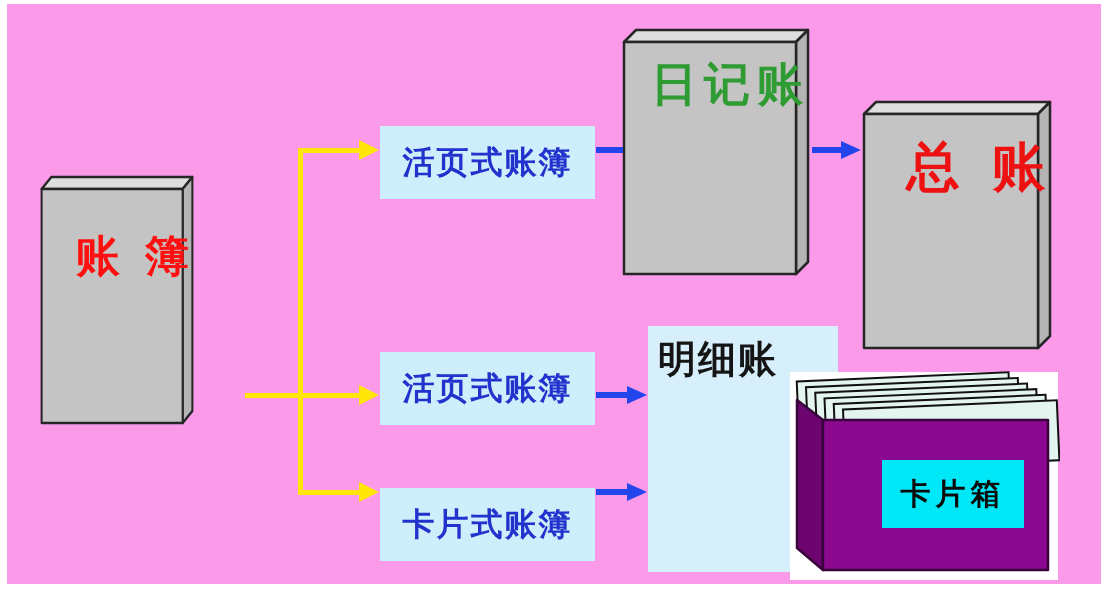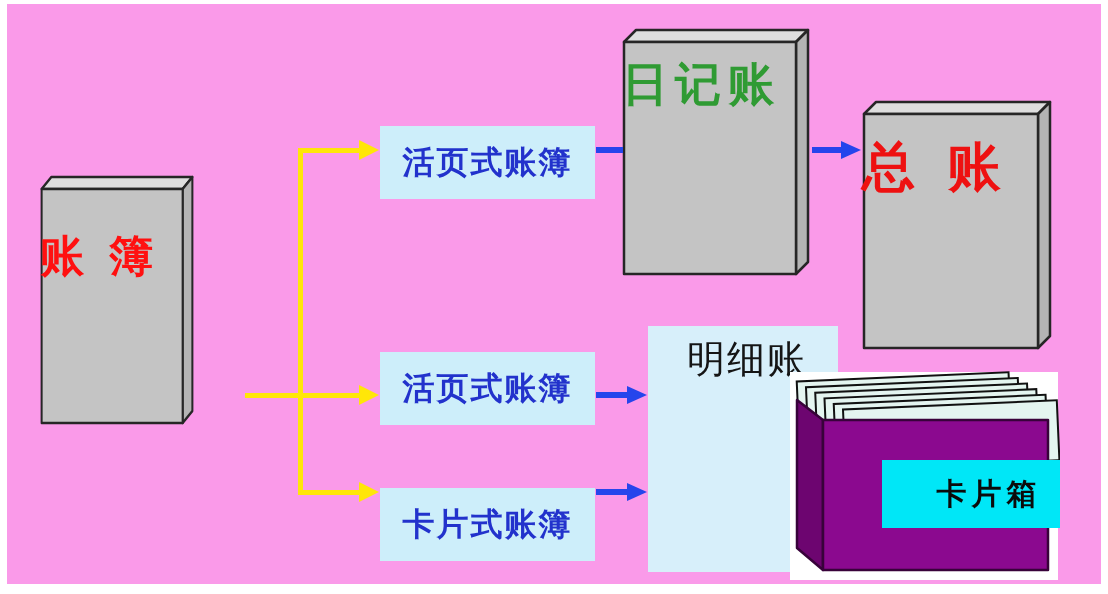--- a/index.html
+++ b/index.html
@@ -21,21 +21,21 @@
   .frame.right{left:1101px;top:0;width:7px;height:594px;}
 
   
   .book{position:absolute;}
   .book svg{display:block;width:100%;height:100%;}
   .book .front{fill:var(--book-front,#c4c4c4);stroke:#262626;stroke-width:2.5;stroke-linejoin:round;}
   .book .topface{fill:var(--book-top,#dedede);stroke:#262626;stroke-width:2.5;stroke-linejoin:round;}
   .book .sideface{fill:var(--book-side,#b4b4b4);stroke:#262626;stroke-width:2.5;stroke-linejoin:round;}
   .book-label{
     position:absolute;left:0;width:100%;
-    text-align:left;font-weight:bold;white-space:pre;
+    text-align:right;font-weight:bold;white-space:pre;
   }
   .root-label{top:52px;font-size:44px;letter-spacing:5px;color:var(--root-book-text,#ff1010);}
   .journal-label{top:26px;font-size:46px;letter-spacing:7px;color:var(--journal-text,#2f9b33);}
   .ledger-label{top:32px;font-size:53px;letter-spacing:7px;color:var(--general-ledger-text,#ee1111);}
 
   
   .yline{position:absolute;background:var(--connector-yellow,#ffe608);z-index:5;}
   .yhead{position:absolute;width:0;height:0;z-index:5;
     border-top:10px solid transparent;border-bottom:10px solid transparent;
     border-left:20px solid var(--connector-yellow,#ffe608);}
@@ -50,38 +50,38 @@
     background:var(--branch-box-bg,#cdeefa);
     display:flex;align-items:center;justify-content:center;
     font-size:32px;font-weight:bold;letter-spacing:2px;
     color:var(--branch-text,#2232cc);z-index:6;white-space:pre;
   }
   .sub-box{
     position:absolute;left:648px;top:326px;width:190px;height:246px;
     background:var(--subsidiary-box-bg,#d7effa);z-index:4;
   }
   .sub-box-label{
-    position:absolute;top:8px;left:4px;width:100%;text-align:center;
-    font-size:38px;font-weight:normal;letter-spacing:2px;
+    position:absolute;top:8px;left:10px;width:100%;
+    font-size:38px;font-weight:bold;letter-spacing:2px;
     color:var(--subsidiary-text,#151515);white-space:pre;
   }
 
   
   .white-mat{position:absolute;left:790px;top:372px;width:268px;height:208px;background:#ffffff;z-index:10;}
   .cardbox{position:absolute;left:790px;top:368px;width:270px;height:206px;z-index:11;}
   .cardbox svg{display:block;width:100%;height:100%;}
   .card{fill:var(--card-fill,#e4f5f0);stroke:#111111;stroke-width:2;}
   .cb-side{fill:var(--card-box-side,#6d0570);stroke:#38023a;stroke-width:2.5;stroke-linejoin:round;}
   .cb-front{fill:var(--card-box-front,#8b098f);stroke:#38023a;stroke-width:2.5;stroke-linejoin:round;}
   .cardbox-label{
     position:absolute;left:882px;top:460px;width:142px;height:68px;
     background:var(--card-box-label-bg,#00e7f7);z-index:12;
     display:flex;align-items:center;justify-content:center;
     font-size:30px;font-weight:bold;letter-spacing:5px;
-    color:var(--card-box-text,#0b0b0b);white-space:pre;padding-left:36px;
+    color:var(--card-box-text,#0b0b0b);white-space:pre;
   }
 </style>
 </head>
 <body>
 
 <div class="screen">
 
   <div class="yline" style="left:245px;top:393px;width:116px;height:5px;"></div>
   <div class="yline" style="left:298px;top:148px;width:5px;height:347px;"></div>
   <div class="yline" style="left:298px;top:148px;width:63px;height:5px;"></div>

